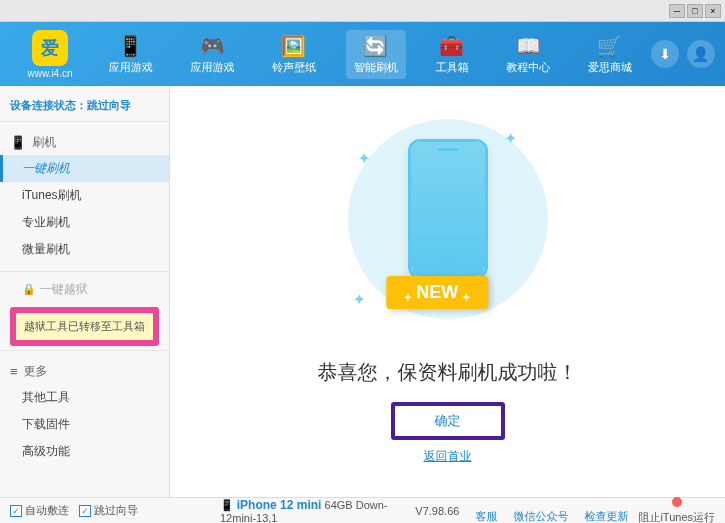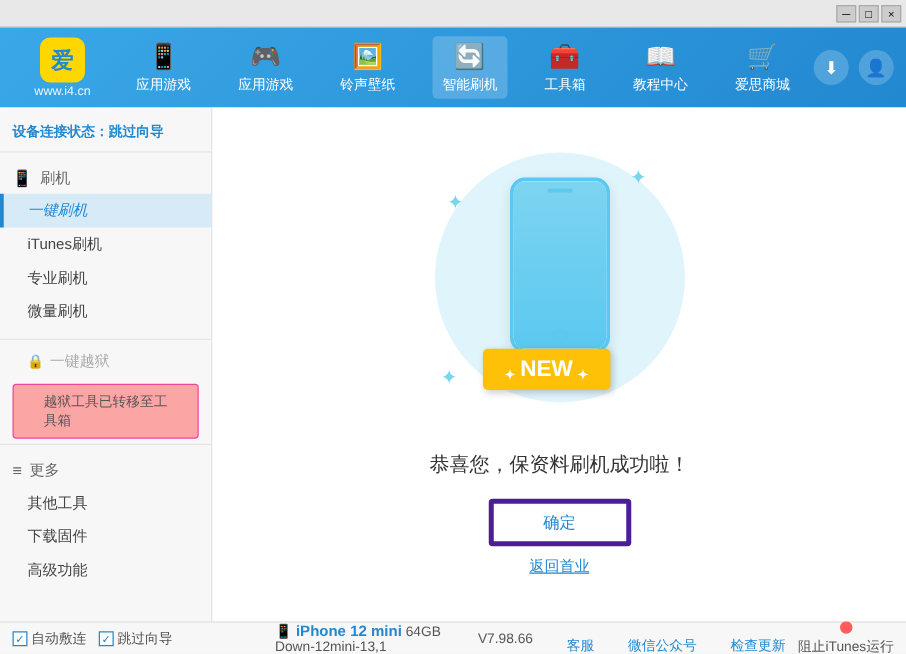--- a/index.html
+++ b/index.html
@@ -129,24 +129,24 @@
     .sidebar-item.active {
       background: #d6eaf8;
       color: #2288d0;
       border-left: 3px solid #2288d0;
       padding-left: 19px;
       font-style: italic;
     }
     .sidebar-divider { height: 1px; background: #e5e5e5; margin: 4px 0; }
     .sidebar-info-box {
       margin: 4px 10px;
-      background: #fca5a5;
-      border: 1px solid #ec4899;
+      background: #fef9c3;
+      border: 6px solid #ec4899;
       border-radius: 3px;
-      padding: 6px 24px;
+      padding: 6px 8px;
       font-size: 11px;
       color: #555;
     }
     .sidebar-disabled {
       padding: 5px 10px 5px 22px;
       font-size: 12px;
       color: #aaa;
       display: flex;
       align-items: center;
     }
@@ -238,21 +238,21 @@
       align-items: flex-end;
     }
     .new-badge::before, .new-badge::after {
       content: '✦';
       font-size: 10px;
       margin: 0 4px;
     }
 
     
     .success-text {
-      font-size: 16px;
+      font-size: 20px;
       color: #333;
       margin-bottom: 16px;
     }
 
     
     .btn-confirm {
       background: white;
       border: 4px solid #4c1d95;
       color: #2288d0;
       padding: 6px 40px;
@@ -304,21 +304,21 @@
     }
     .device-name {
       font-weight: bold;
       color: #2288d0;
       font-size: 12px;
     }
 
     .bottom-right {
       display: flex;
       align-items: center;
-      gap: 27px;
+      gap: 16px;
       margin-left: auto;
     }
     .bottom-link {
       color: #2288d0;
       cursor: pointer;
       font-size: 11px;
       margin-top: 12px;
     }
     .bottom-stop {
       display: flex;

